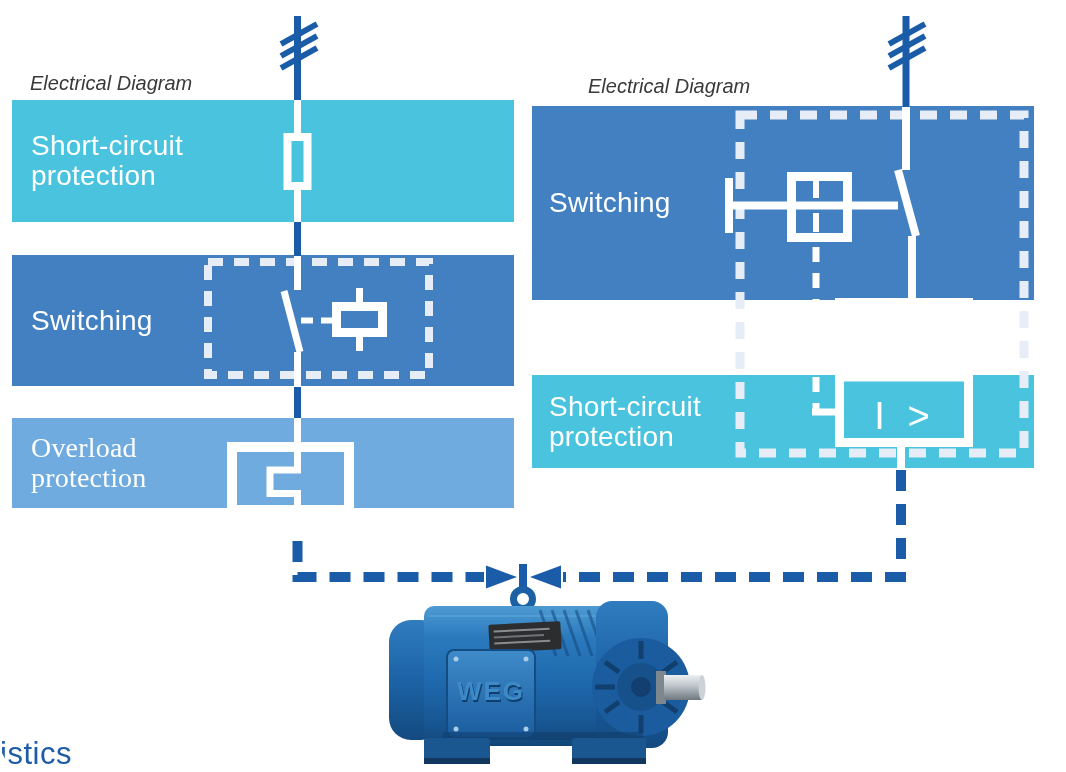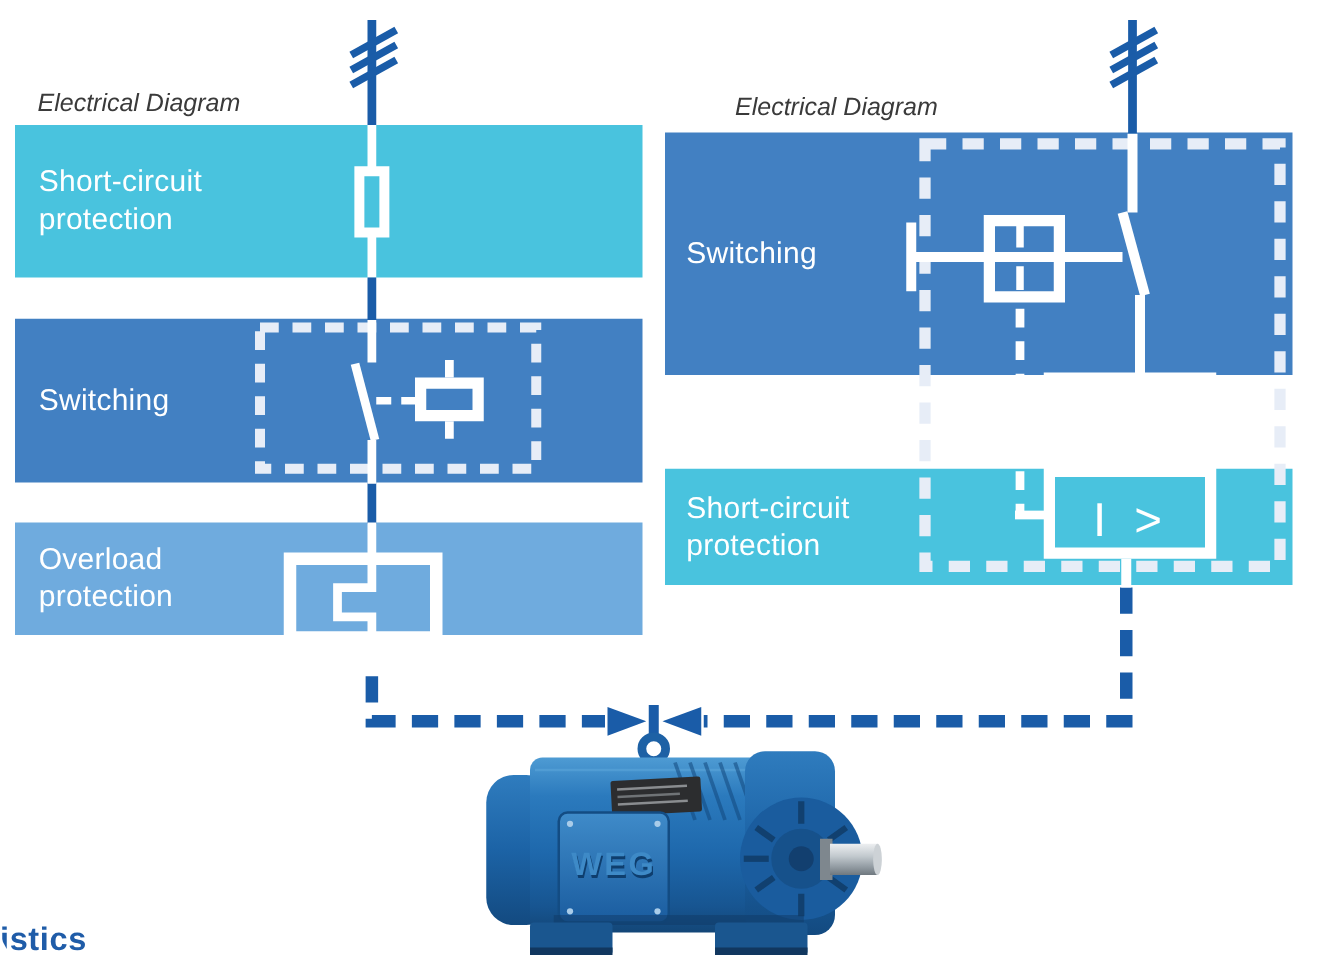--- a/index.html
+++ b/index.html
@@ -1,25 +1,25 @@
 <!DOCTYPE html>
 <html style="--band-cyan: #49C3DE; --band-blue: #4280C2; --band-light-blue: #6FABDE; --line-dark-blue: #1A5CA8; --dashed-white: #E7EDF7; --symbol-white: #FFFFFF; --band-text: #FFFFFF; --diagram-label-text: #3A3A3A; --heading-blue: #1F5CA8;"><head>
 <meta charset="utf-8">
 <style>
   html,body{margin:0;padding:0;background:#fff;}
   .stage{position:relative;width:1066px;height:772px;background:#fff;overflow:hidden;
          font-family:"Liberation Sans",sans-serif;border-radius:30px;}
   .band{position:absolute;display:flex;flex-direction:column;justify-content:center;}
-  .band-label{color:var(--band-text,#fff);font-size:24px;line-height:30px;letter-spacing:.2px;}
+  .band-label{color:var(--band-text,#fff);font-size:28px;line-height:30px;letter-spacing:.2px;}
   .bl{display:block;}
   .pad-l .band-label{padding-left:19px;}
   .pad-r .band-label{padding-left:17px;}
   .diagram-label{position:absolute;font-style:italic;font-size:20px;
                  color:var(--diagram-label-text,#3a3a3a);}
-  .bottom-heading{position:absolute;left:0px;top:736px;font-weight:700;font-size:26px;
+  .bottom-heading{position:absolute;left:0px;top:736px;font-weight:400;font-size:31px;
                   color:var(--heading-blue,#1f5ca8);letter-spacing:.5px;}
   svg.overlay{position:absolute;left:0;top:0;pointer-events:none;}
   .s-w{stroke:var(--symbol-white,#fff);fill:none;}
   .s-d{stroke:var(--line-dark-blue,#1a5ca8);fill:none;}
   .s-b{stroke:var(--dashed-white,#e7edf7);fill:none;}
   .f-d{fill:var(--line-dark-blue,#1a5ca8);stroke:none;}
   .t-w{fill:var(--symbol-white,#fff);font-family:"Liberation Sans",sans-serif;}
 </style>
 </head>
 <body>
@@ -34,21 +34,21 @@
       <span class="bl">Short-circuit</span>
       <span class="bl">protection</span>
     </div>
   </div>
   <div class="band pad-l" style="left: 12px; top: 255px; width: 502px; height: 131px; background-color: rgb(66, 128, 194);">
     <div class="band-label">
       <span class="bl">Switching</span>
       <span class="bl"></span>
     </div>
   </div>
-  <div class="band pad-l" style="left: 12px; top: 418px; width: 502px; height: 90px; background-color: rgb(111, 171, 222);">
+  <div class="band pad-l" style="left: 12px; top: 418px; width: 502px; height: 90px; background-color: rgb(111, 171, 222); font-family: Liberation Serif, serif;">
     <div class="band-label">
       <span class="bl">Overload</span>
       <span class="bl">protection</span>
     </div>
   </div>
 
   <div class="band pad-r" style="left: 532px; top: 106px; width: 502px; height: 194px; background-color: rgb(66, 128, 194);">
     <div class="band-label">
       <span class="bl">Switching</span>
       <span class="bl"></span>

